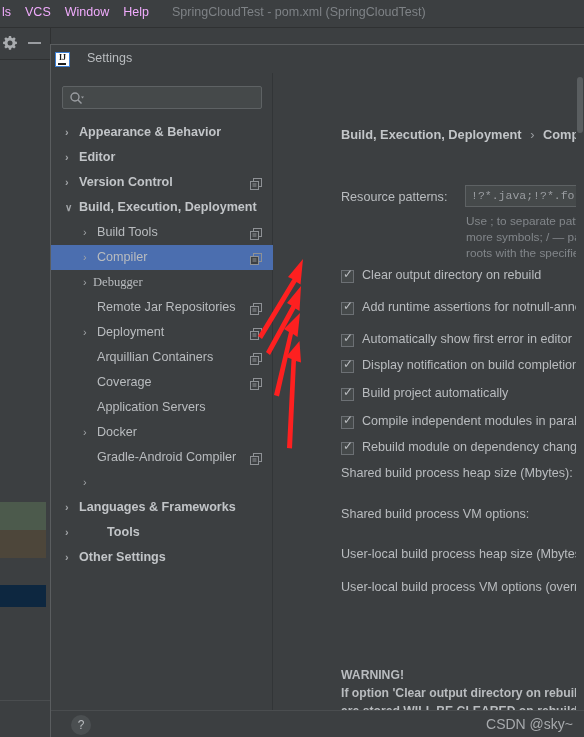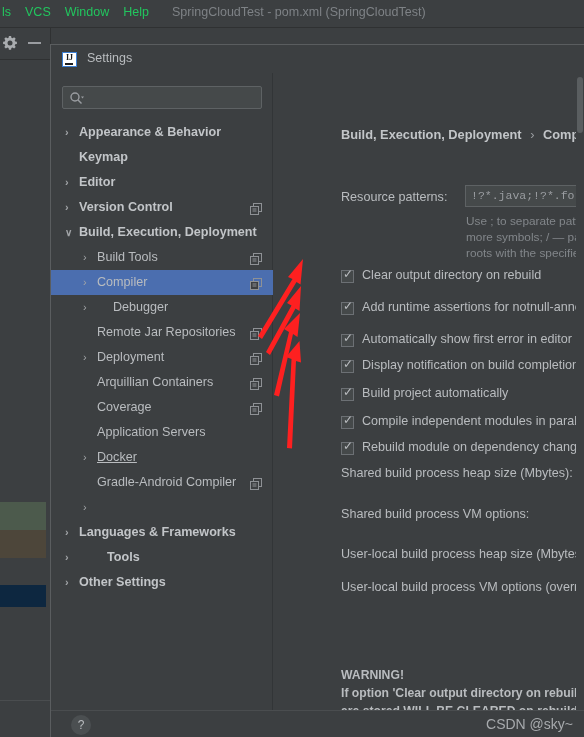--- a/index.html
+++ b/index.html
@@ -10,21 +10,21 @@
     font-family: "Liberation Sans", sans-serif;
   }
   #root { position: relative; width: 584px; height: 737px; background: #3c3f41; }
 
   
   .ide-menubar {
     position: absolute; left: 0; top: 0; width: 584px; height: 27px;
     background: #3c3f41; color: #9a9da1; font-size: 12.5px;
   }
   .ide-menubar .menu-items { position: absolute; left: 0; top: 5px; display: flex; gap: 14px; padding-left: 2px; }
-  .ide-menubar .menu-item { color: #22c55e; font-size: 12.5px; }
+  .ide-menubar .menu-item { color: #f0abfc; font-size: 12.5px; }
   .ide-title {
     position: absolute; left: 172px; top: 5px;
     color: #7e8286; font-size: 12.5px; white-space: nowrap;
   }
   .menubar-sep { position: absolute; left: 0; top: 27px; width: 584px; height: 1px; background: #2f3132; }
 
   .ide-toolstrip {
     position: absolute; left: 0; top: 28px; width: 50px; height: 31px;
     background: #3c3f41; border-right: 1px solid #2f3132;
   }
@@ -47,21 +47,21 @@
     position: absolute; left: 50px; top: 44px; width: 534px; height: 693px;
     background: #3c3f41;
     border-top: 1px solid #5a5d5f; border-left: 1px solid #5a5d5f;
     box-sizing: border-box;
   }
   .dialog-titlebar {
     position: absolute; left: 0; top: 0; width: 533px; height: 28px;
     background: #3c3f41;
   }
   .ij-logo {
-    position: absolute; left: 11px; top: 7px; width: 15px; height: 15px;
+    position: absolute; left: 4px; top: 7px; width: 15px; height: 15px;
     border: 1.6px solid #3b7fd4; background: #ffffff; box-sizing: border-box;
     color: #1d1d1d; font-size: 8px; font-weight: bold; line-height: 9px;
     text-align: center; font-family: "Liberation Serif", serif;
   }
   .ij-logo .ij-bar { position:absolute; left:2px; bottom:1.5px; width:8px; height:1.6px; background:#1d1d1d; }
   .dialog-title {
     position: absolute; left: 36px; top: 6px;
     color: #b9bcbf; font-size: 12.5px;
   }
 
@@ -210,23 +210,20 @@
           </svg>
         </span>
         <span class="search-input-text"></span>
       </div>
       <div class="tree" id="tree-list">
           <div class="tree-row bold">
             <span class="chevron" style="left: 14px;">›</span>
             <span class="label" style="left: 28px;">Appearance &amp; Behavior</span>
           </div>
           <div class="tree-row bold">
-            <span class="label" style="left: 28px;">Keymap</span>
-          </div>
-          <div class="tree-row bold">
             <span class="chevron" style="left: 14px;">›</span>
             <span class="label" style="left: 28px;">Editor</span>
           </div>
           <div class="tree-row bold">
             <span class="chevron" style="left: 14px;">›</span>
             <span class="label" style="left: 28px;">Version Control</span>
             <span class="cfg-icon" style="left: 199px;"><svg width="13" height="13" viewBox="0 0 13 13">
                 <rect x="3.5" y="0.5" width="8" height="8" fill="none" stroke="#8e9195" stroke-width="1"></rect>
                 <rect x="0.5" y="3.5" width="8" height="8" fill="#3c3f41" stroke="#8e9195" stroke-width="1"></rect>
                 <rect x="2.5" y="5.5" width="4" height="1" fill="#8e9195"></rect>
@@ -252,21 +249,21 @@
             <span class="label" style="left: 46px;">Compiler</span>
             <span class="cfg-icon" style="left: 199px;"><svg width="13" height="13" viewBox="0 0 13 13">
                 <rect x="3.5" y="0.5" width="8" height="8" fill="none" stroke="#8e9195" stroke-width="1"></rect>
                 <rect x="0.5" y="3.5" width="8" height="8" fill="#3c3f41" stroke="#8e9195" stroke-width="1"></rect>
                 <rect x="2.5" y="5.5" width="4" height="1" fill="#8e9195"></rect>
                 <rect x="2.5" y="7.5" width="4" height="1" fill="#8e9195"></rect>
               </svg></span>
           </div>
           <div class="tree-row">
             <span class="chevron" style="left: 32px;">›</span>
-            <span class="label" style="left: 62px;">Debugger</span>
+            <span class="label" style="left: 42px; font-family: Liberation Serif, serif;">Debugger</span>
           </div>
           <div class="tree-row">
             <span class="label" style="left: 46px;">Remote Jar Repositories</span>
             <span class="cfg-icon" style="left: 199px;"><svg width="13" height="13" viewBox="0 0 13 13">
                 <rect x="3.5" y="0.5" width="8" height="8" fill="none" stroke="#8e9195" stroke-width="1"></rect>
                 <rect x="0.5" y="3.5" width="8" height="8" fill="#3c3f41" stroke="#8e9195" stroke-width="1"></rect>
                 <rect x="2.5" y="5.5" width="4" height="1" fill="#8e9195"></rect>
                 <rect x="2.5" y="7.5" width="4" height="1" fill="#8e9195"></rect>
               </svg></span>
           </div>
@@ -296,21 +293,21 @@
                 <rect x="0.5" y="3.5" width="8" height="8" fill="#3c3f41" stroke="#8e9195" stroke-width="1"></rect>
                 <rect x="2.5" y="5.5" width="4" height="1" fill="#8e9195"></rect>
                 <rect x="2.5" y="7.5" width="4" height="1" fill="#8e9195"></rect>
               </svg></span>
           </div>
           <div class="tree-row">
             <span class="label" style="left: 46px;">Application Servers</span>
           </div>
           <div class="tree-row">
             <span class="chevron" style="left: 32px;">›</span>
-            <span class="label" style="left: 46px; text-decoration: underline;">Docker</span>
+            <span class="label" style="left: 46px;">Docker</span>
           </div>
           <div class="tree-row">
             <span class="label" style="left: 46px;">Gradle-Android Compiler</span>
             <span class="cfg-icon" style="left: 199px;"><svg width="13" height="13" viewBox="0 0 13 13">
                 <rect x="3.5" y="0.5" width="8" height="8" fill="none" stroke="#8e9195" stroke-width="1"></rect>
                 <rect x="0.5" y="3.5" width="8" height="8" fill="#3c3f41" stroke="#8e9195" stroke-width="1"></rect>
                 <rect x="2.5" y="5.5" width="4" height="1" fill="#8e9195"></rect>
                 <rect x="2.5" y="7.5" width="4" height="1" fill="#8e9195"></rect>
               </svg></span>
           </div>

